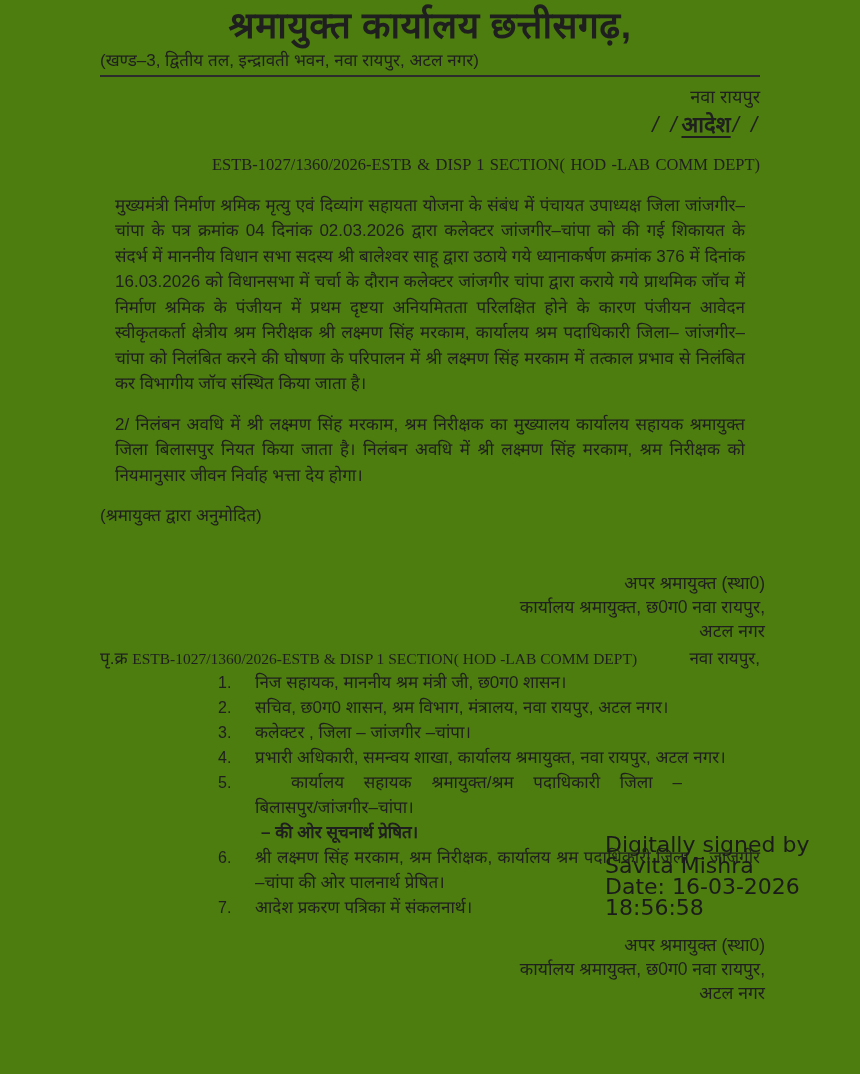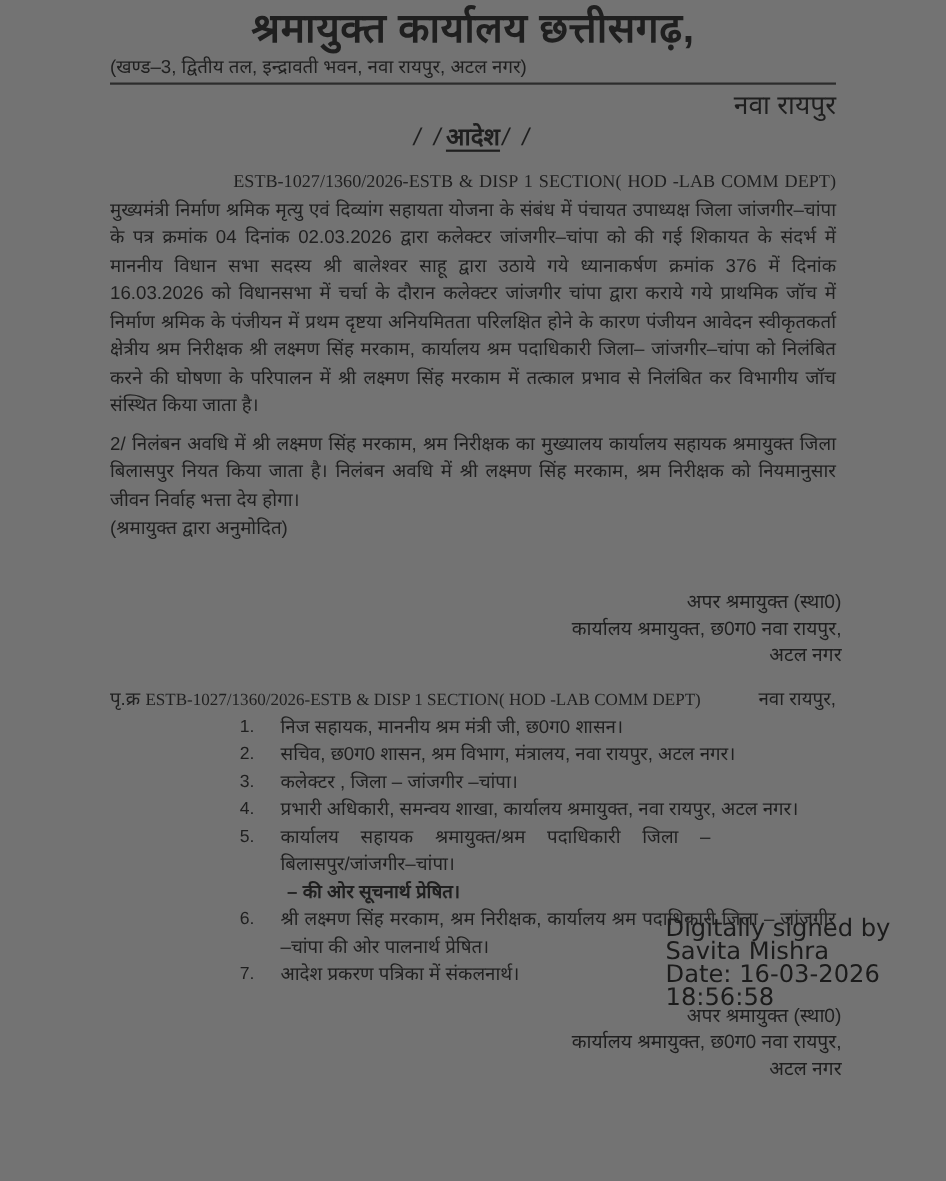--- a/index.html
+++ b/index.html
@@ -1,21 +1,21 @@
 <!DOCTYPE html>
 <html><head>
 <meta charset="utf-8">
 <style>
   html, body { margin: 0; padding: 0; background: #e8e8e8; }
   .page {
     position: relative;
     width: 860px;
     height: 1074px;
     margin: 0 auto;
-    background: #737373;
+    background: #4d7c0f;
     color: #1f1f1f;
     font-family: "Liberation Sans", sans-serif;
     overflow: hidden;
     box-sizing: border-box;
   }
   .content { padding: 4px 100px 0 100px; }
 
   
   .office-title {
     margin: 0; text-align: center;
@@ -25,65 +25,65 @@
   .office-address {
     text-align: left; font-size: 17px; line-height: 21px; margin-top: 2px;
   }
   .office-contact {
     text-align: center;
     font-family: "Liberation Serif", serif;
     font-weight: bold; font-size: 16px; line-height: 20px; margin-top: 2px;
   }
   .header-rule { border: none; border-top: 2px solid #2c2c2c; margin: 4px 0 0 0; }
 
-  .place-top { text-align: right; font-size: 24px; line-height: 22px; margin-top: 9px; }
+  .place-top { text-align: right; font-size: 18px; line-height: 22px; margin-top: 9px; }
 
   .order-head {
-    text-align: center; font-size: 22px; font-weight: bold;
+    text-align: right; font-size: 22px; font-weight: bold;
     line-height: 30px; margin-top: 2px;
   }
   .order-head .slash { font-style: italic; letter-spacing: 3px; font-weight: normal; }
   .order-head .order-word { text-decoration: underline; text-underline-offset: 4px; margin: 0 2px; }
 
   
   .ref-line {
     margin-top: 12px;
     font-family: "Liberation Serif", serif;
     font-size: 16.5px; line-height: 25.5px;
     text-indent: 112px;
     text-align: justify;
     text-align-last: justify;
   }
   .para {
-    margin: 0; font-size: 17px; line-height: 25.5px; text-align: justify;
+    margin: 15px; font-size: 17px; line-height: 25.5px; text-align: justify;
   }
   .p2 { margin-top: 9px; }
   .approved-line { margin: 0; font-size: 17px; line-height: 25.5px; }
 
   .sig-block {
     width: 270px; margin-left: auto; margin-right: -5px;
     text-align: right; font-size: 17.5px; line-height: 24px;
   }
   .sig1 { margin-top: 42px; }
   .sig2 { margin-top: 13px; }
 
   .endorse-line {
     display: flex; justify-content: space-between; align-items: baseline;
-    margin-top: 18px; font-size: 17px; line-height: 22px;
+    margin-top: 5px; font-size: 17px; line-height: 22px;
   }
   .endorse-line .endorse-ref {
     font-family: "Liberation Serif", serif; font-size: 15.5px;
   }
   .copy-label { font-size: 17px; line-height: 22px; margin-top: 2px; }
 
   .copies { margin: 0 0 0 118px; font-size: 17px; line-height: 25px; }
   .copy-row { display: flex; }
   .copy-num { flex: 0 0 37px; font-size: 16px; }
   .copy-text { flex: 1 1 auto; text-align: justify; }
-  .copy-text .spread-line { display: block; word-spacing: 15px; }
+  .copy-text .spread-line { display: block; word-spacing: 15px; margin-left: 36px; }
   .copy-text .plain-line  { display: block; }
   .forward-note {
     margin-left: 43px; font-weight: bold;
     font-size: 17px; line-height: 25px;
   }
 
   .digital-sig {
     position: absolute; left: 605px; top: 834px;
     font-family: "DejaVu Sans", sans-serif;
     font-size: 22px; line-height: 21px; color: #1b1b1b;

